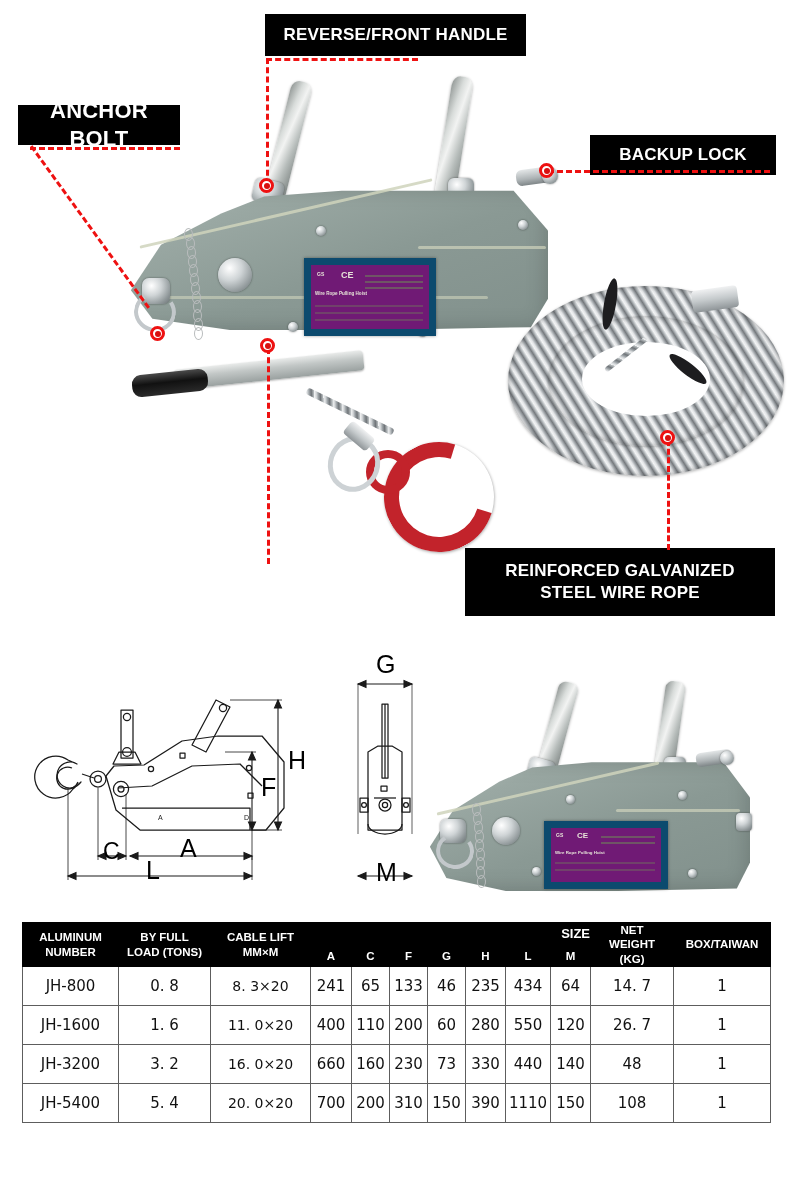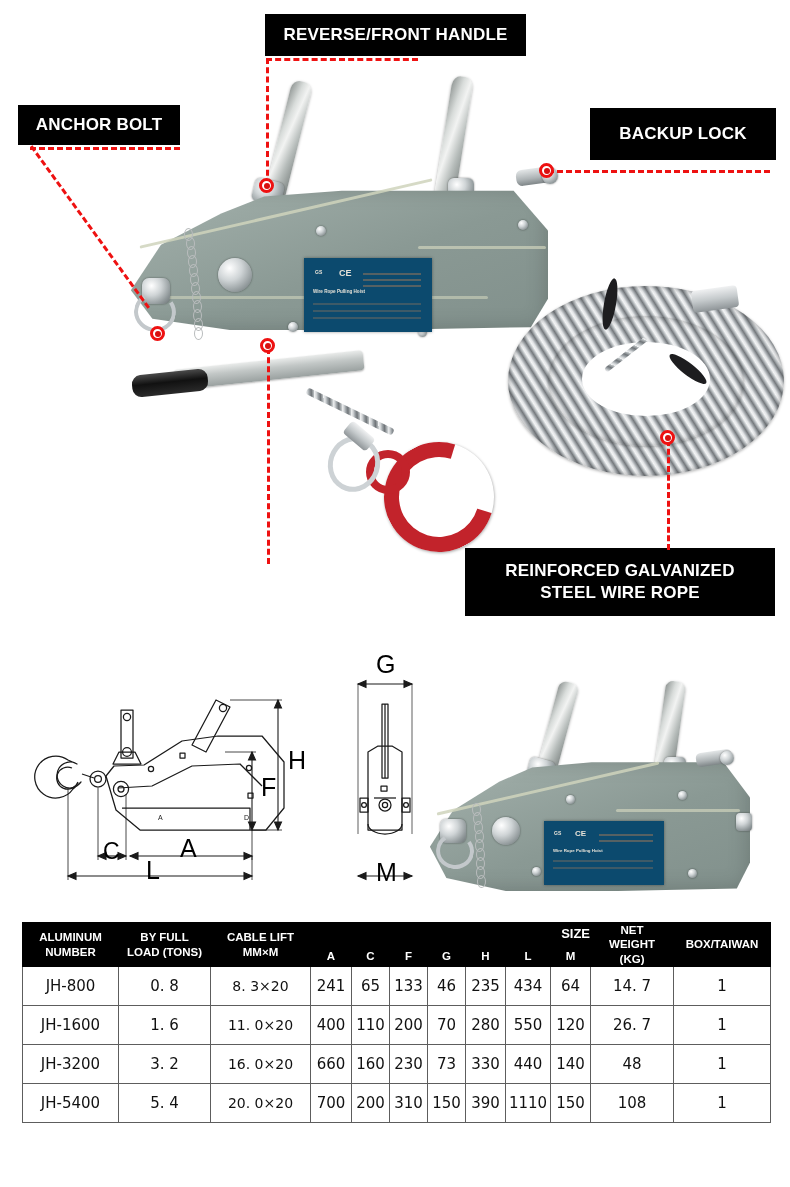--- a/index.html
+++ b/index.html
@@ -43,21 +43,21 @@
     position:absolute;border-radius:40% 40% 24% 24%/8% 8% 4% 4%;
     background:linear-gradient(100deg,#8d9391 0%,#d8dcda 28%,#f2f3f2 44%,#b6bcba 70%,#7e8583 100%);
     box-shadow:0 1px 3px rgba(0,0,0,.35);
   }
   .bolt{
     position:absolute;border-radius:50%;
     background:radial-gradient(circle at 34% 30%,#ffffff 0%,#cfd4d6 38%,#8e9698 75%,#6b7274 100%);
     box-shadow:0 0 2px rgba(0,0,0,.5);
   }
   .plate{
-    position:absolute;background:#0c4a6e;border:5px solid #0c4a6e;
+    position:absolute;background:#701a75;border:7px solid #0c4a6e;
     box-shadow:0 0 3px rgba(0,0,0,.4);overflow:hidden;
   }
   .plate .pl-row{position:absolute;background:#6f6a60;opacity:.75;height:1.5px;}
   .plate .pl-mark{position:absolute;color:#e6e2d8;font-size:5px;font-weight:700;white-space:nowrap;}
 
   .leverbar{
     position:absolute;border-radius:4px;
     background:linear-gradient(180deg,#e9ebea 0%,#c2c7c6 40%,#9aa1a0 100%);
     box-shadow:0 1px 2px rgba(0,0,0,.3);
   }
@@ -226,30 +226,30 @@
   <div class="ropeTail" style="left:302px;top:408px;width:96px;height:7px;transform:rotate(26deg);"></div>
   <div class="ferrule" style="left:344px;top:428px;width:30px;height:16px;transform:rotate(40deg);"></div>
 
   <div class="callout" style="left:265px;top:14px;width:261px;height:42px;font-size:17px;">
     <span>REVERSE/FRONT HANDLE</span>
   </div>
   <div class="leader-h" style="left:266px;top:58px;width:152px;"></div>
   <div class="leader-v" style="left:266px;top:58px;height:127px;"></div>
   <div class="dot" style="left:259px;top:178px;"></div>
 
-  <div class="callout" style="left:18px;top:105px;width:162px;height:40px;font-size:17px;">
+  <div class="callout" style="left:18px;top:105px;width:162px;height:40px;font-size:22px;">
     <span>ANCHOR BOLT</span>
   </div>
   <div class="leader-h" style="left:30px;top:147px;width:150px;"></div>
   <div style="position:absolute;left:30px;top:147px;width:0;height:0;
               border-left:3px dashed #ee1111;height:200px;
               transform-origin:top left;transform:rotate(-36deg);"></div>
   <div class="dot" style="left:150px;top:326px;"></div>
 
-  <div class="callout" style="left:590px;top:108px;width:186px;height:52px;font-size:17px;">
+  <div class="callout" style="left:590px;top:135px;width:186px;height:40px;font-size:17px;">
     <span>BACKUP LOCK</span>
   </div>
   <div class="leader-h" style="left:548px;top:170px;width:222px;"></div>
   <div class="dot" style="left:539px;top:163px;"></div>
 
   <div class="leader-v" style="left:267px;top:348px;height:216px;"></div>
   <div class="dot" style="left:260px;top:338px;"></div>
 
   <div class="callout" style="left:465px;top:548px;width:310px;height:68px;font-size:17px;flex-direction:column;">
     <span>REINFORCED GALVANIZED</span>
@@ -482,21 +482,21 @@
       <td>14. 7</td>
       <td>1</td>
     </tr>
     <tr>
       <td>JH-1600</td>
       <td>1. 6</td>
       <td class="small">11. 0×20</td>
       <td>400</td>
       <td>110</td>
       <td>200</td>
-      <td>70</td>
+      <td>60</td>
       <td>280</td>
       <td>550</td>
       <td>120</td>
       <td>26. 7</td>
       <td>1</td>
     </tr>
     <tr>
       <td>JH-3200</td>
       <td>3. 2</td>
       <td class="small">16. 0×20</td>

